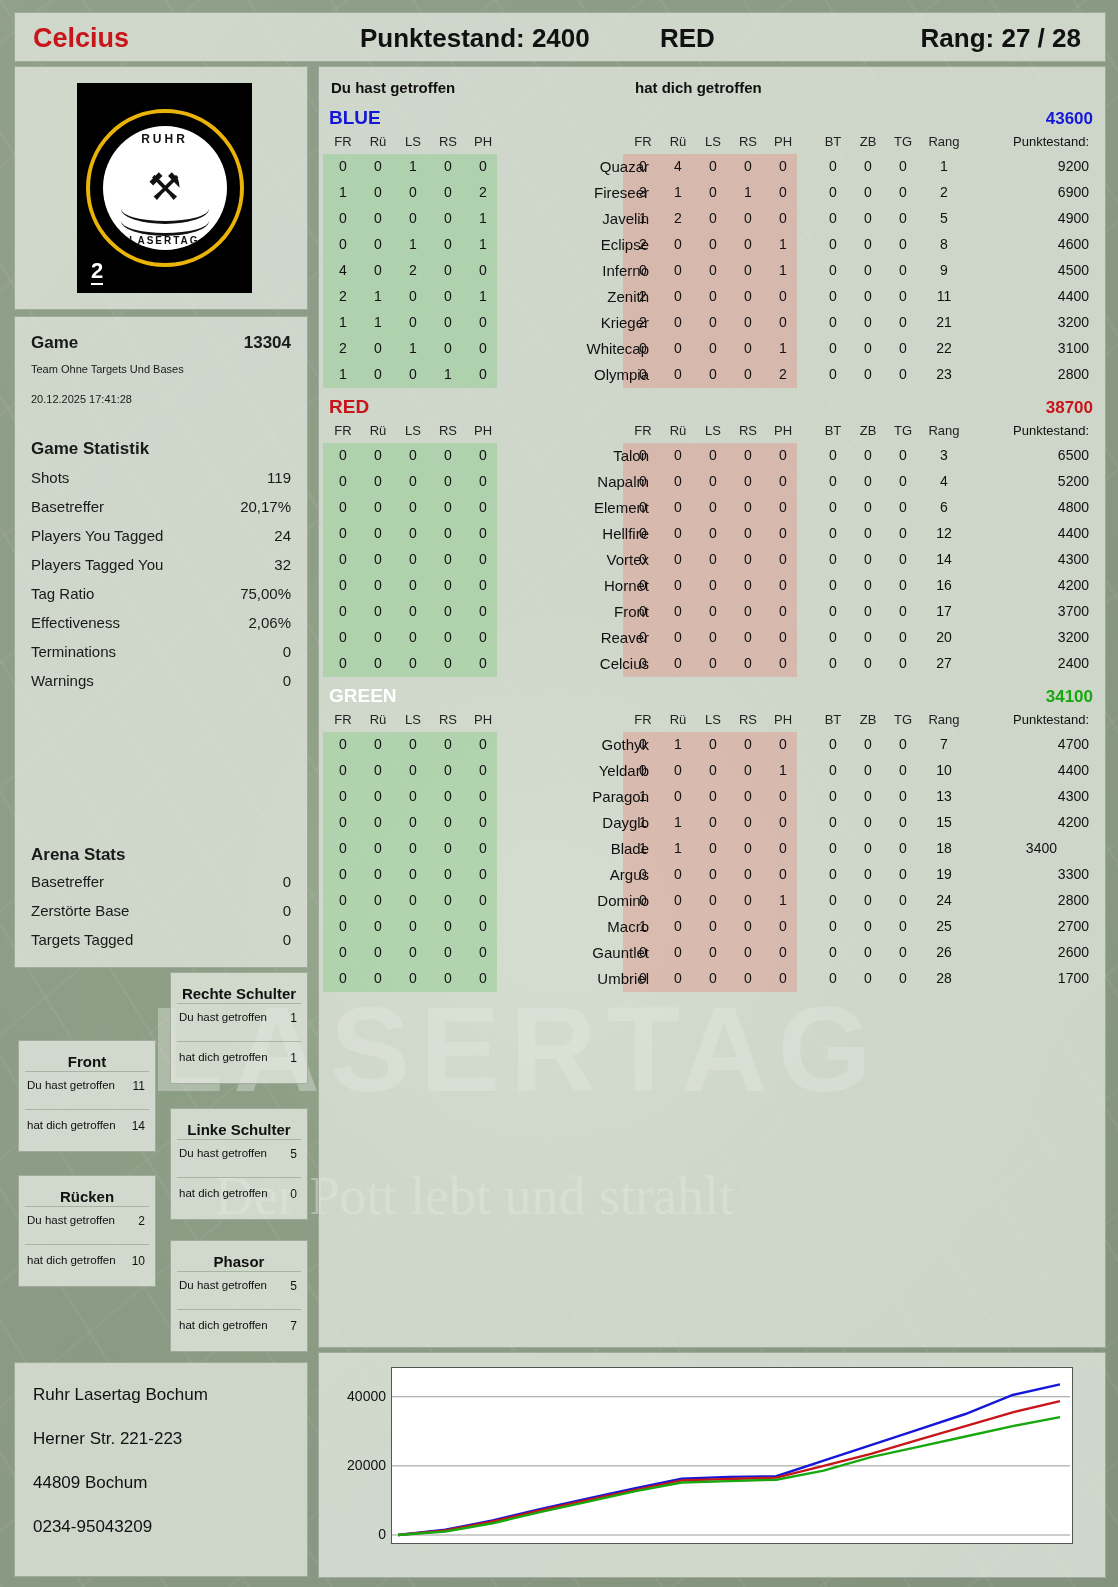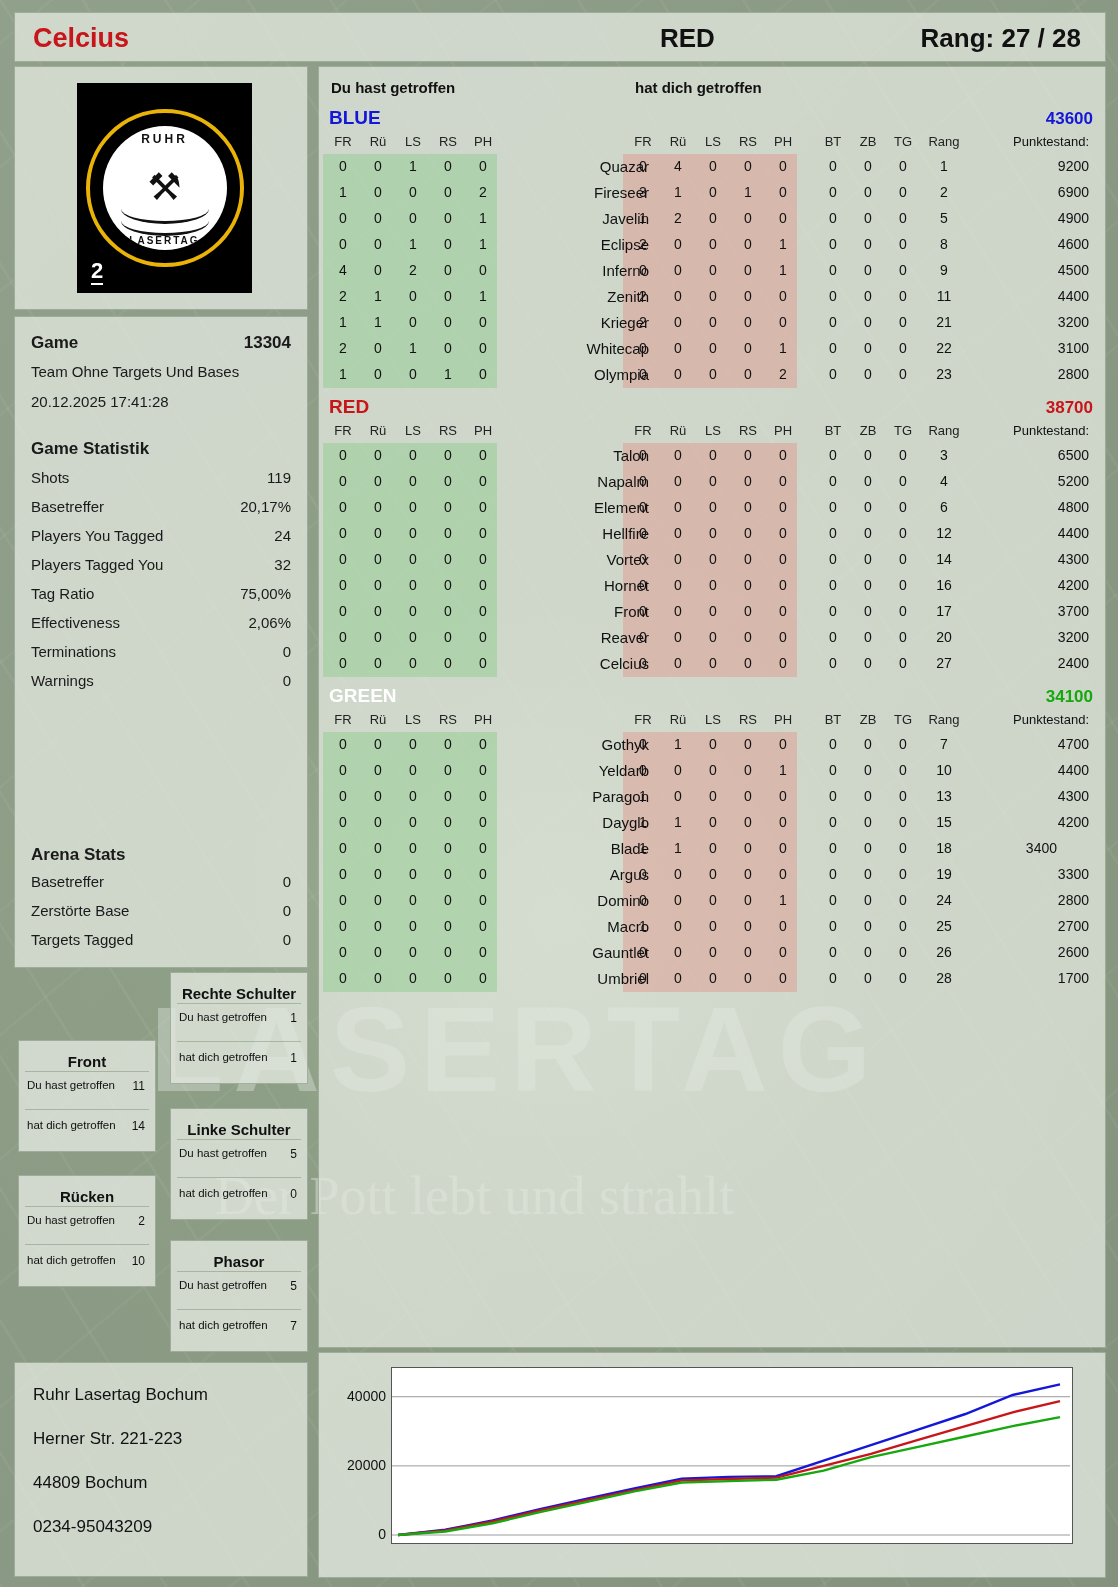--- a/index.html
+++ b/index.html
@@ -84,21 +84,21 @@
   .logo-bottom-text{
     position:absolute;left:0;right:0;bottom:4px;text-align:center;
     font-size:10px;font-weight:bold;letter-spacing:2px;color:#111;
   }
   .logo-num{
     position:absolute;left:14px;bottom:8px;color:#fff;font-size:22px;font-weight:bold;
     border-bottom:2px solid #fff;line-height:1.05;padding-bottom:1px;
   }
   
   #info-panel{left:14px;top:316px;width:292px;height:650px;}
-  .ip{position:absolute;font-size:15px;color:#1a1a1a;}
+  .ip{position:absolute;font-size:11px;color:#1a1a1a;}
   .ip.b{font-weight:bold;font-size:17px;}
   .row-lbl{position:absolute;left:16px;font-size:15px;color:#1a1a1a;}
   .row-val{position:absolute;right:16px;font-size:15px;color:#1a1a1a;text-align:right;}
   
   .hitbox{position:absolute;background:rgba(226,231,222,.80);border:1px solid rgba(120,135,115,.55);z-index:3;}
   .hitbox .t{position:absolute;left:0;right:0;text-align:center;font-weight:bold;font-size:15px;color:#111;}
   .hitbox .l{position:absolute;left:8px;font-size:11.5px;color:#111;}
   .hitbox .v{position:absolute;right:10px;font-size:12px;color:#111;}
   .hitbox .sep{position:absolute;left:6px;right:6px;height:1px;background:rgba(120,135,115,.45);}
   
@@ -123,20 +123,21 @@
 </style>
 </head>
 <body>
 
 <div class="bg"></div>
 <div class="watermark">LASERTAG</div>
 <div class="watermark2">Der Pott lebt und strahlt</div>
 
 <div class="panel" id="header">
   <div class="name">Celcius</div>
+  <div class="score">Punktestand: 2400</div>
   <div class="team">RED</div>
   <div class="rank">Rang: 27 / 28</div>
 </div>
 
 <div class="panel" id="logo-panel">
   <div class="logo-box">
     <div class="logo-ring">
       <div class="logo-inner">
         <div class="logo-top-text">RUHR</div>
         <div class="logo-hammers">⚒</div>

